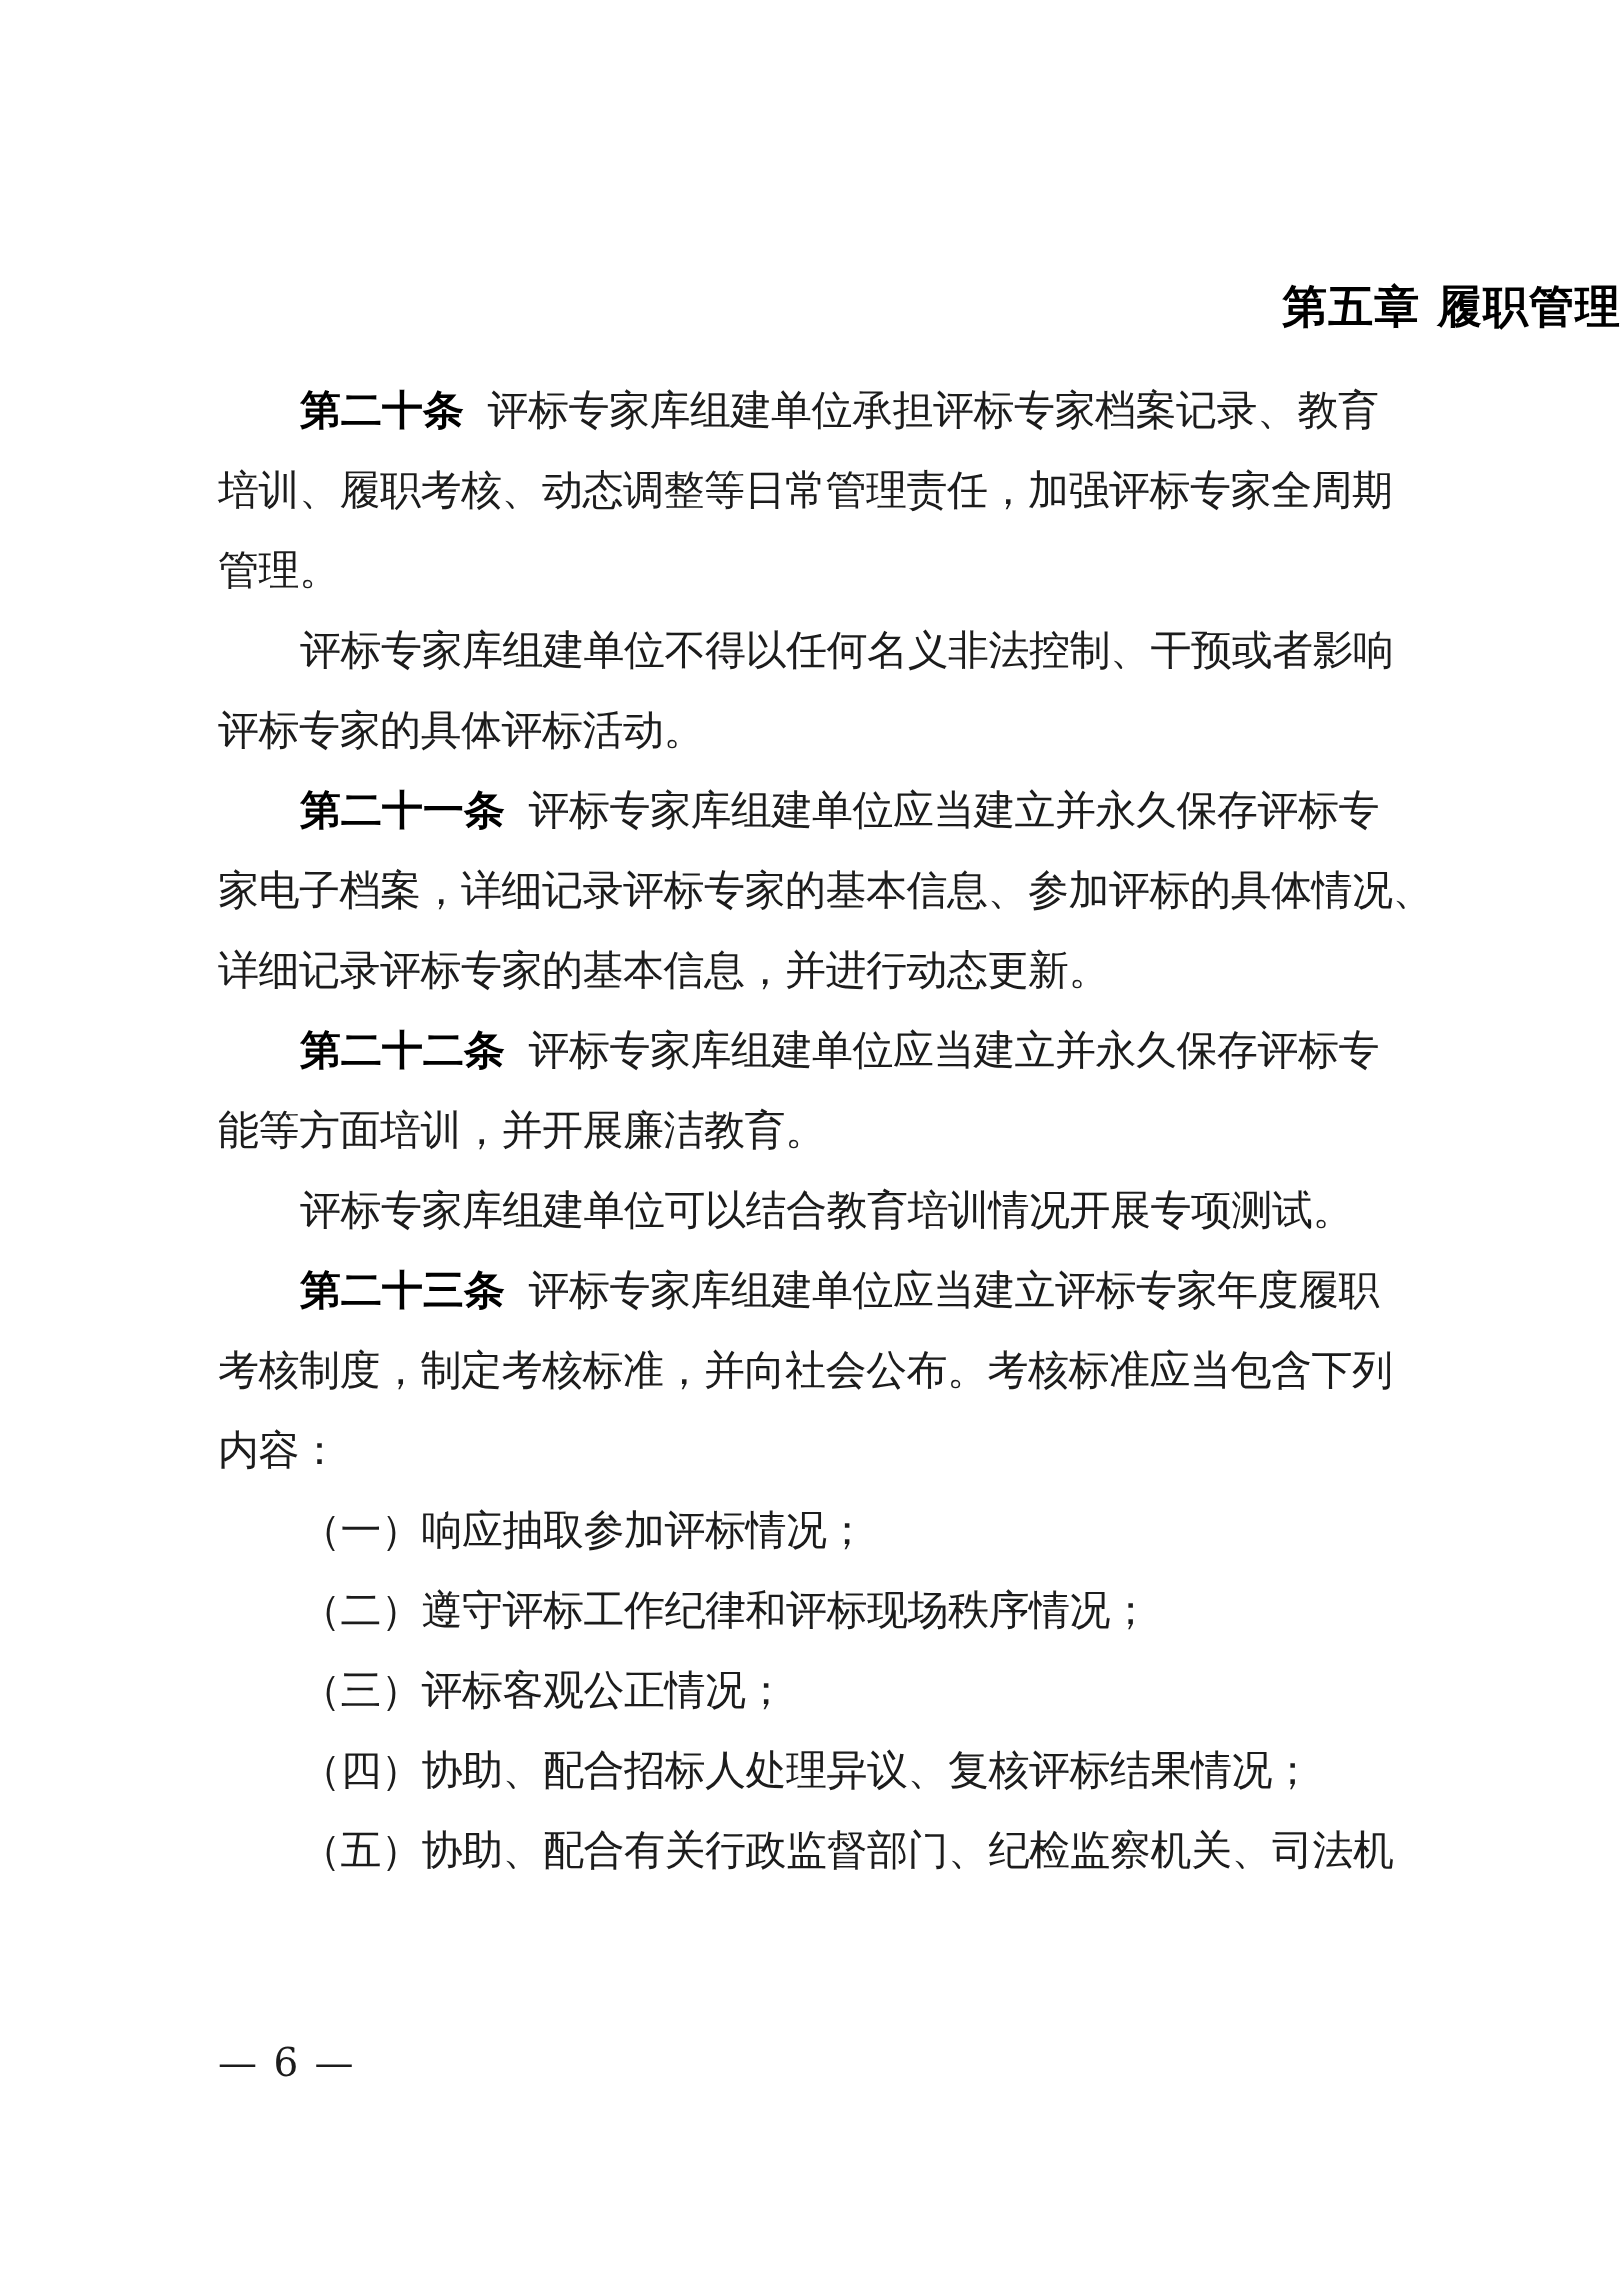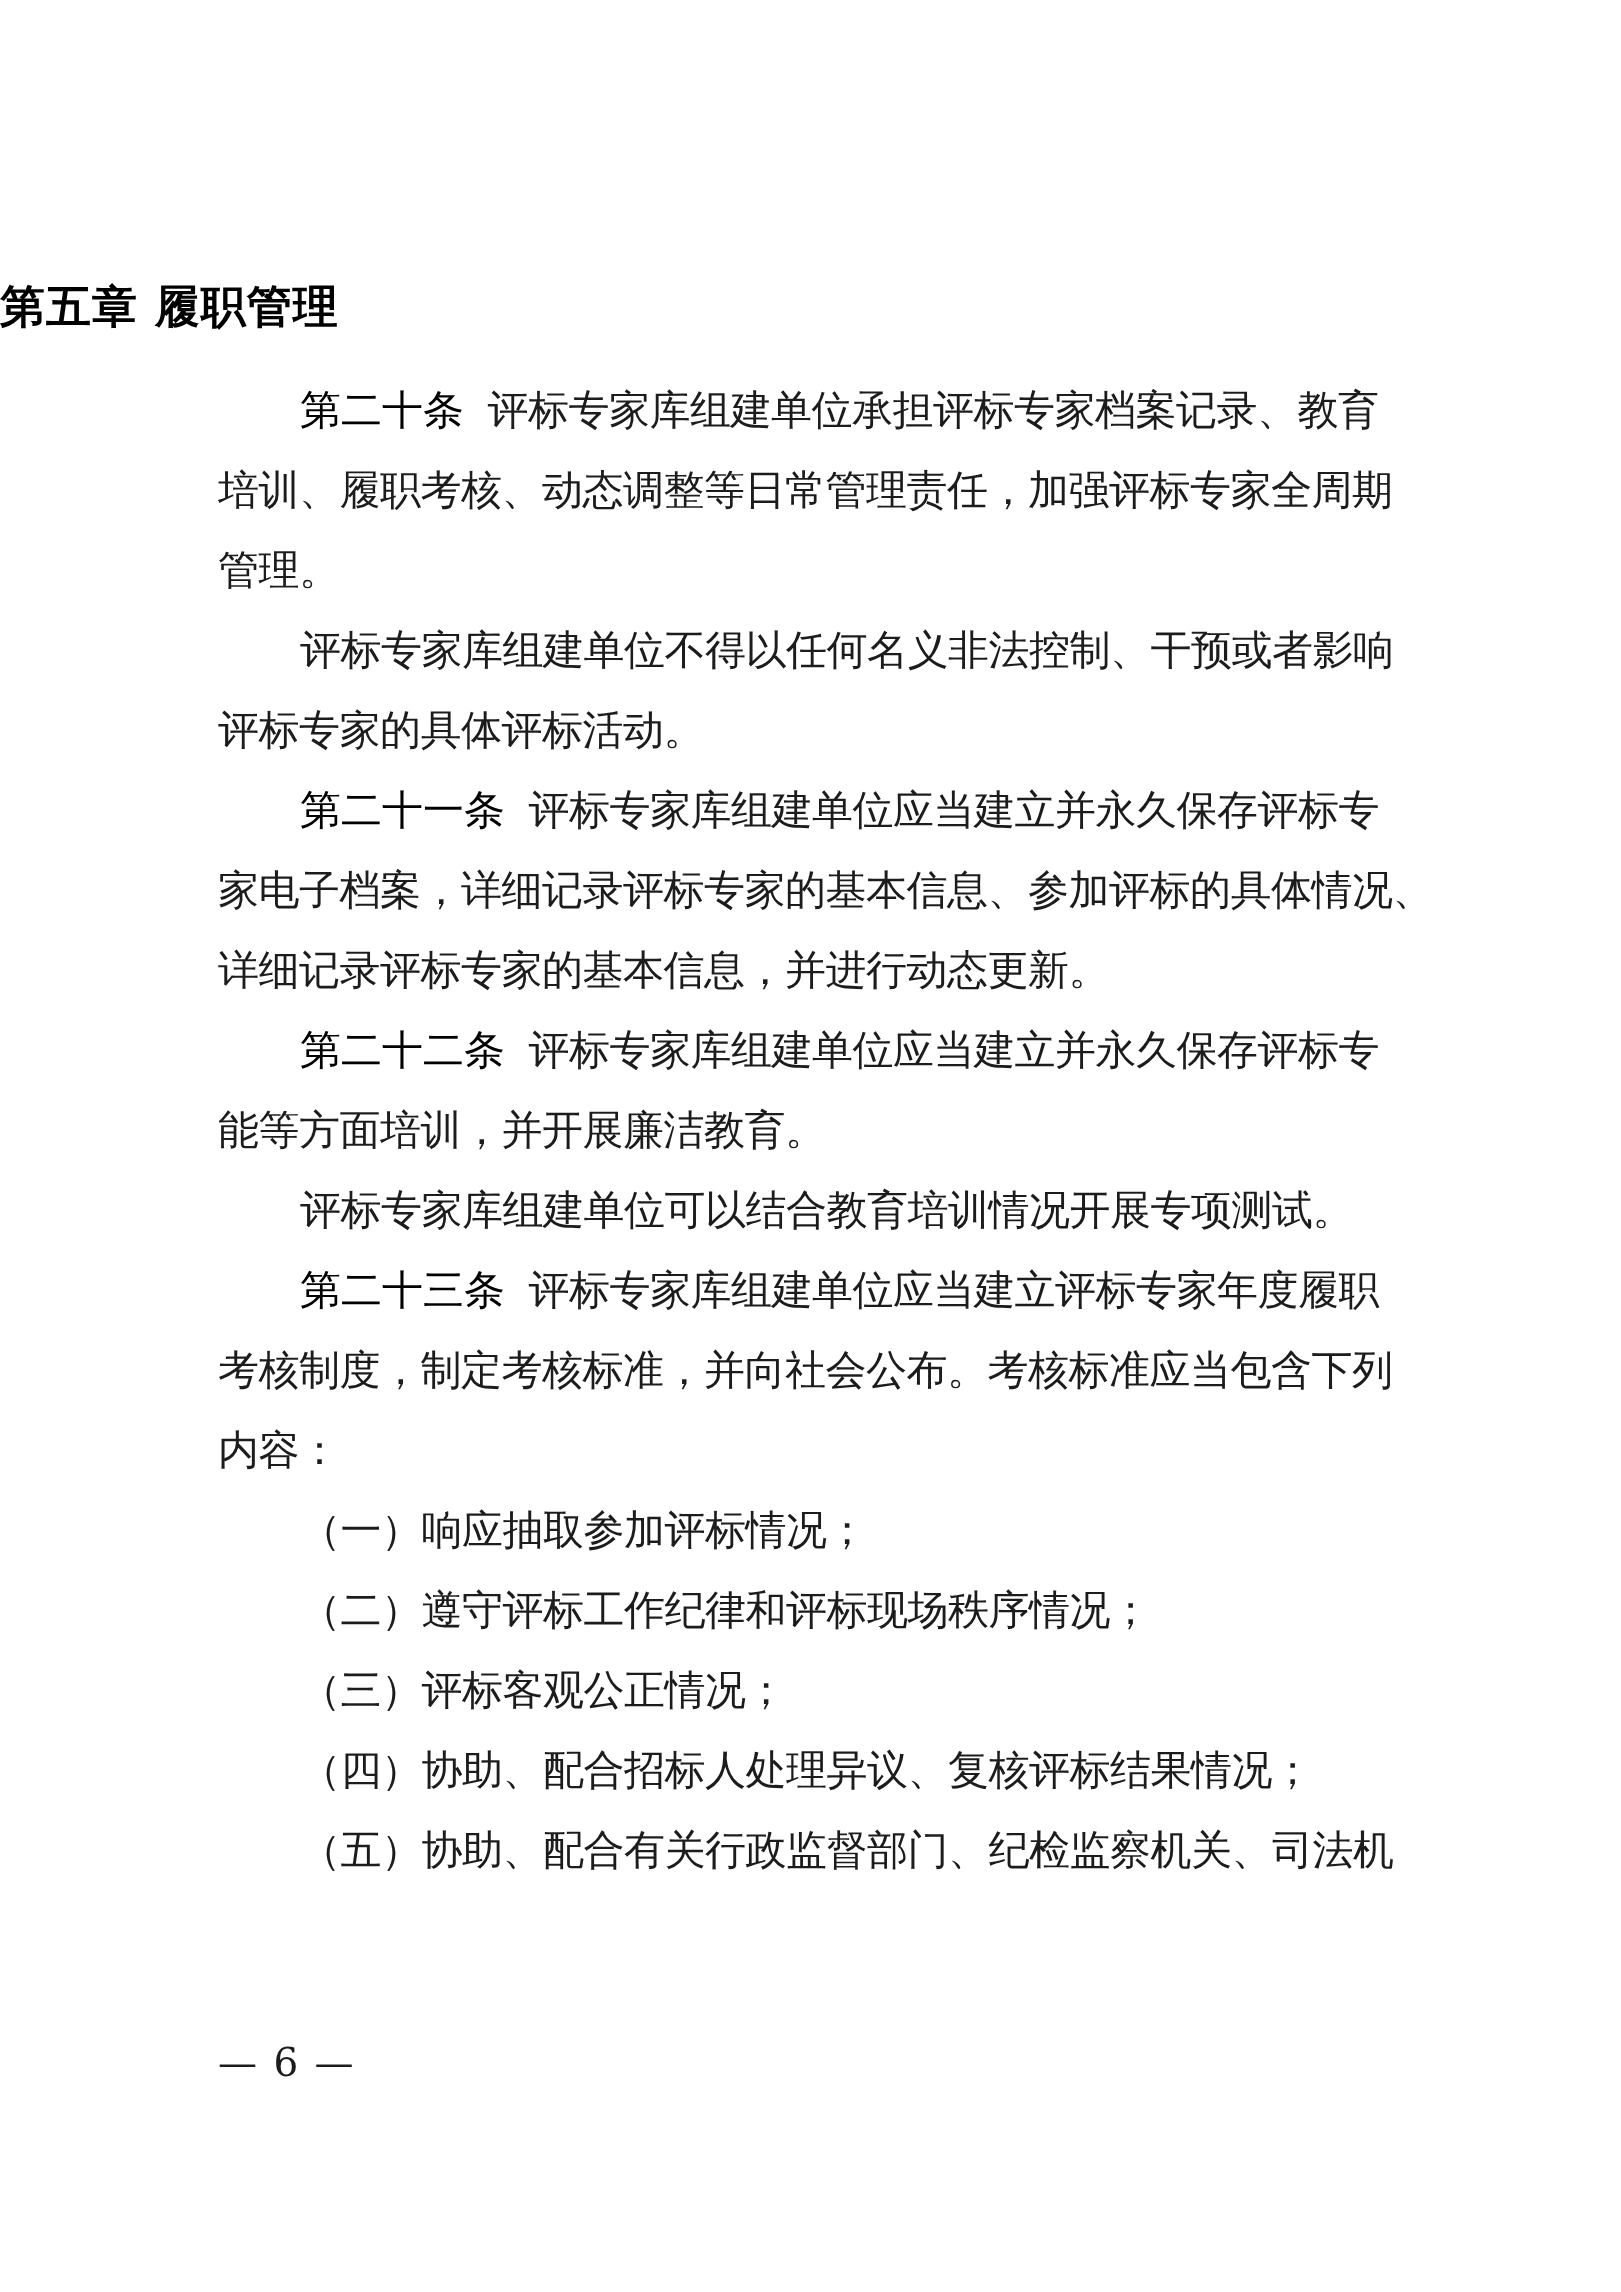--- a/index.html
+++ b/index.html
@@ -15,21 +15,21 @@
     overflow: hidden;
     font-family: "DejaVu Serif", "Liberation Serif", serif;
     color: #1c1c1c;
   }
   .doc-title {
     position: absolute;
     top: 282px;
     left: 0;
     width: 100%;
     margin: 0;
-    text-align: left;
+    text-align: right;
     font-family: "DejaVu Sans", "Liberation Sans", sans-serif;
     font-weight: bold;
     font-size: 45px;
     line-height: 49px;
     color: #000000;
     letter-spacing: 1px;
   }
   .body-text {
     position: absolute;
     top: 370px;
@@ -42,21 +42,21 @@
     line-height: 80px;
     font-size: 41px;
     letter-spacing: -0.5px;
     white-space: nowrap;
   }
   .line.indent {
     padding-left: 82px;
   }
   .article-no {
     font-family: "DejaVu Sans", "Liberation Sans", sans-serif;
-    font-weight: normal;
+    font-weight: bold;
     font-style: normal;
     color: #000000;
     letter-spacing: 0;
     margin-right: 23.5px;
   }
   .article-no:empty {
     display: none;
   }
   .page-number {
     position: absolute;

